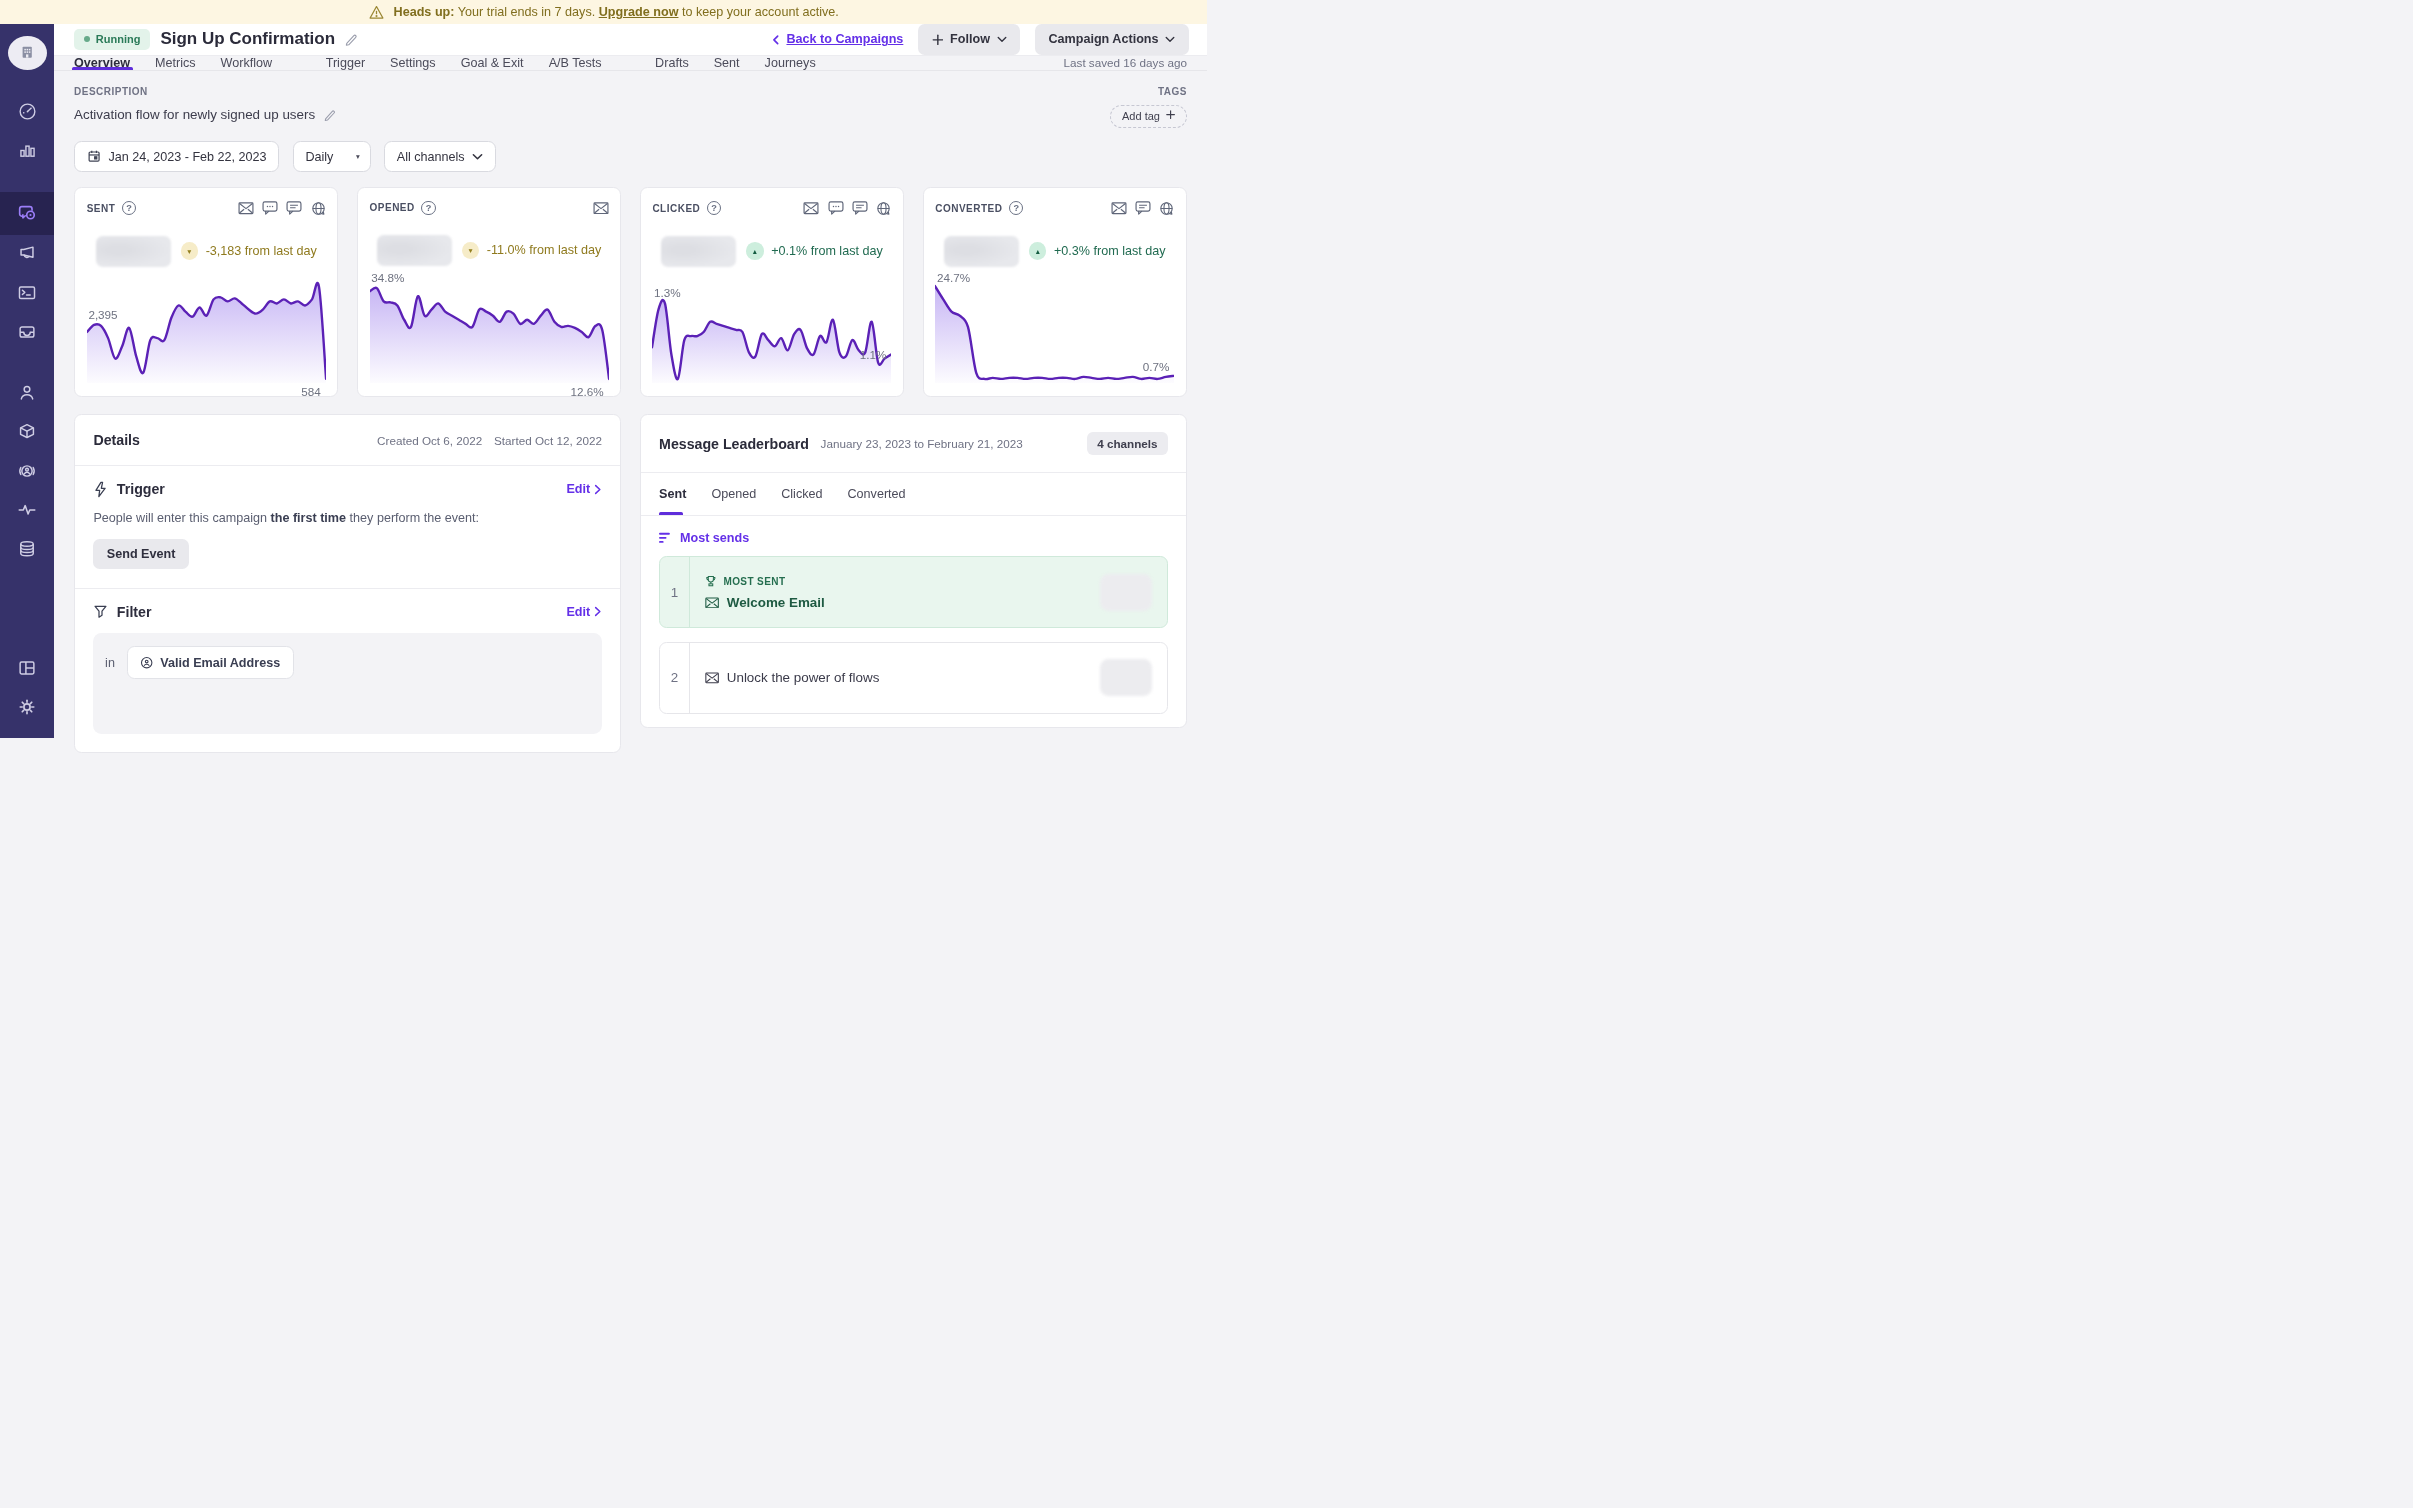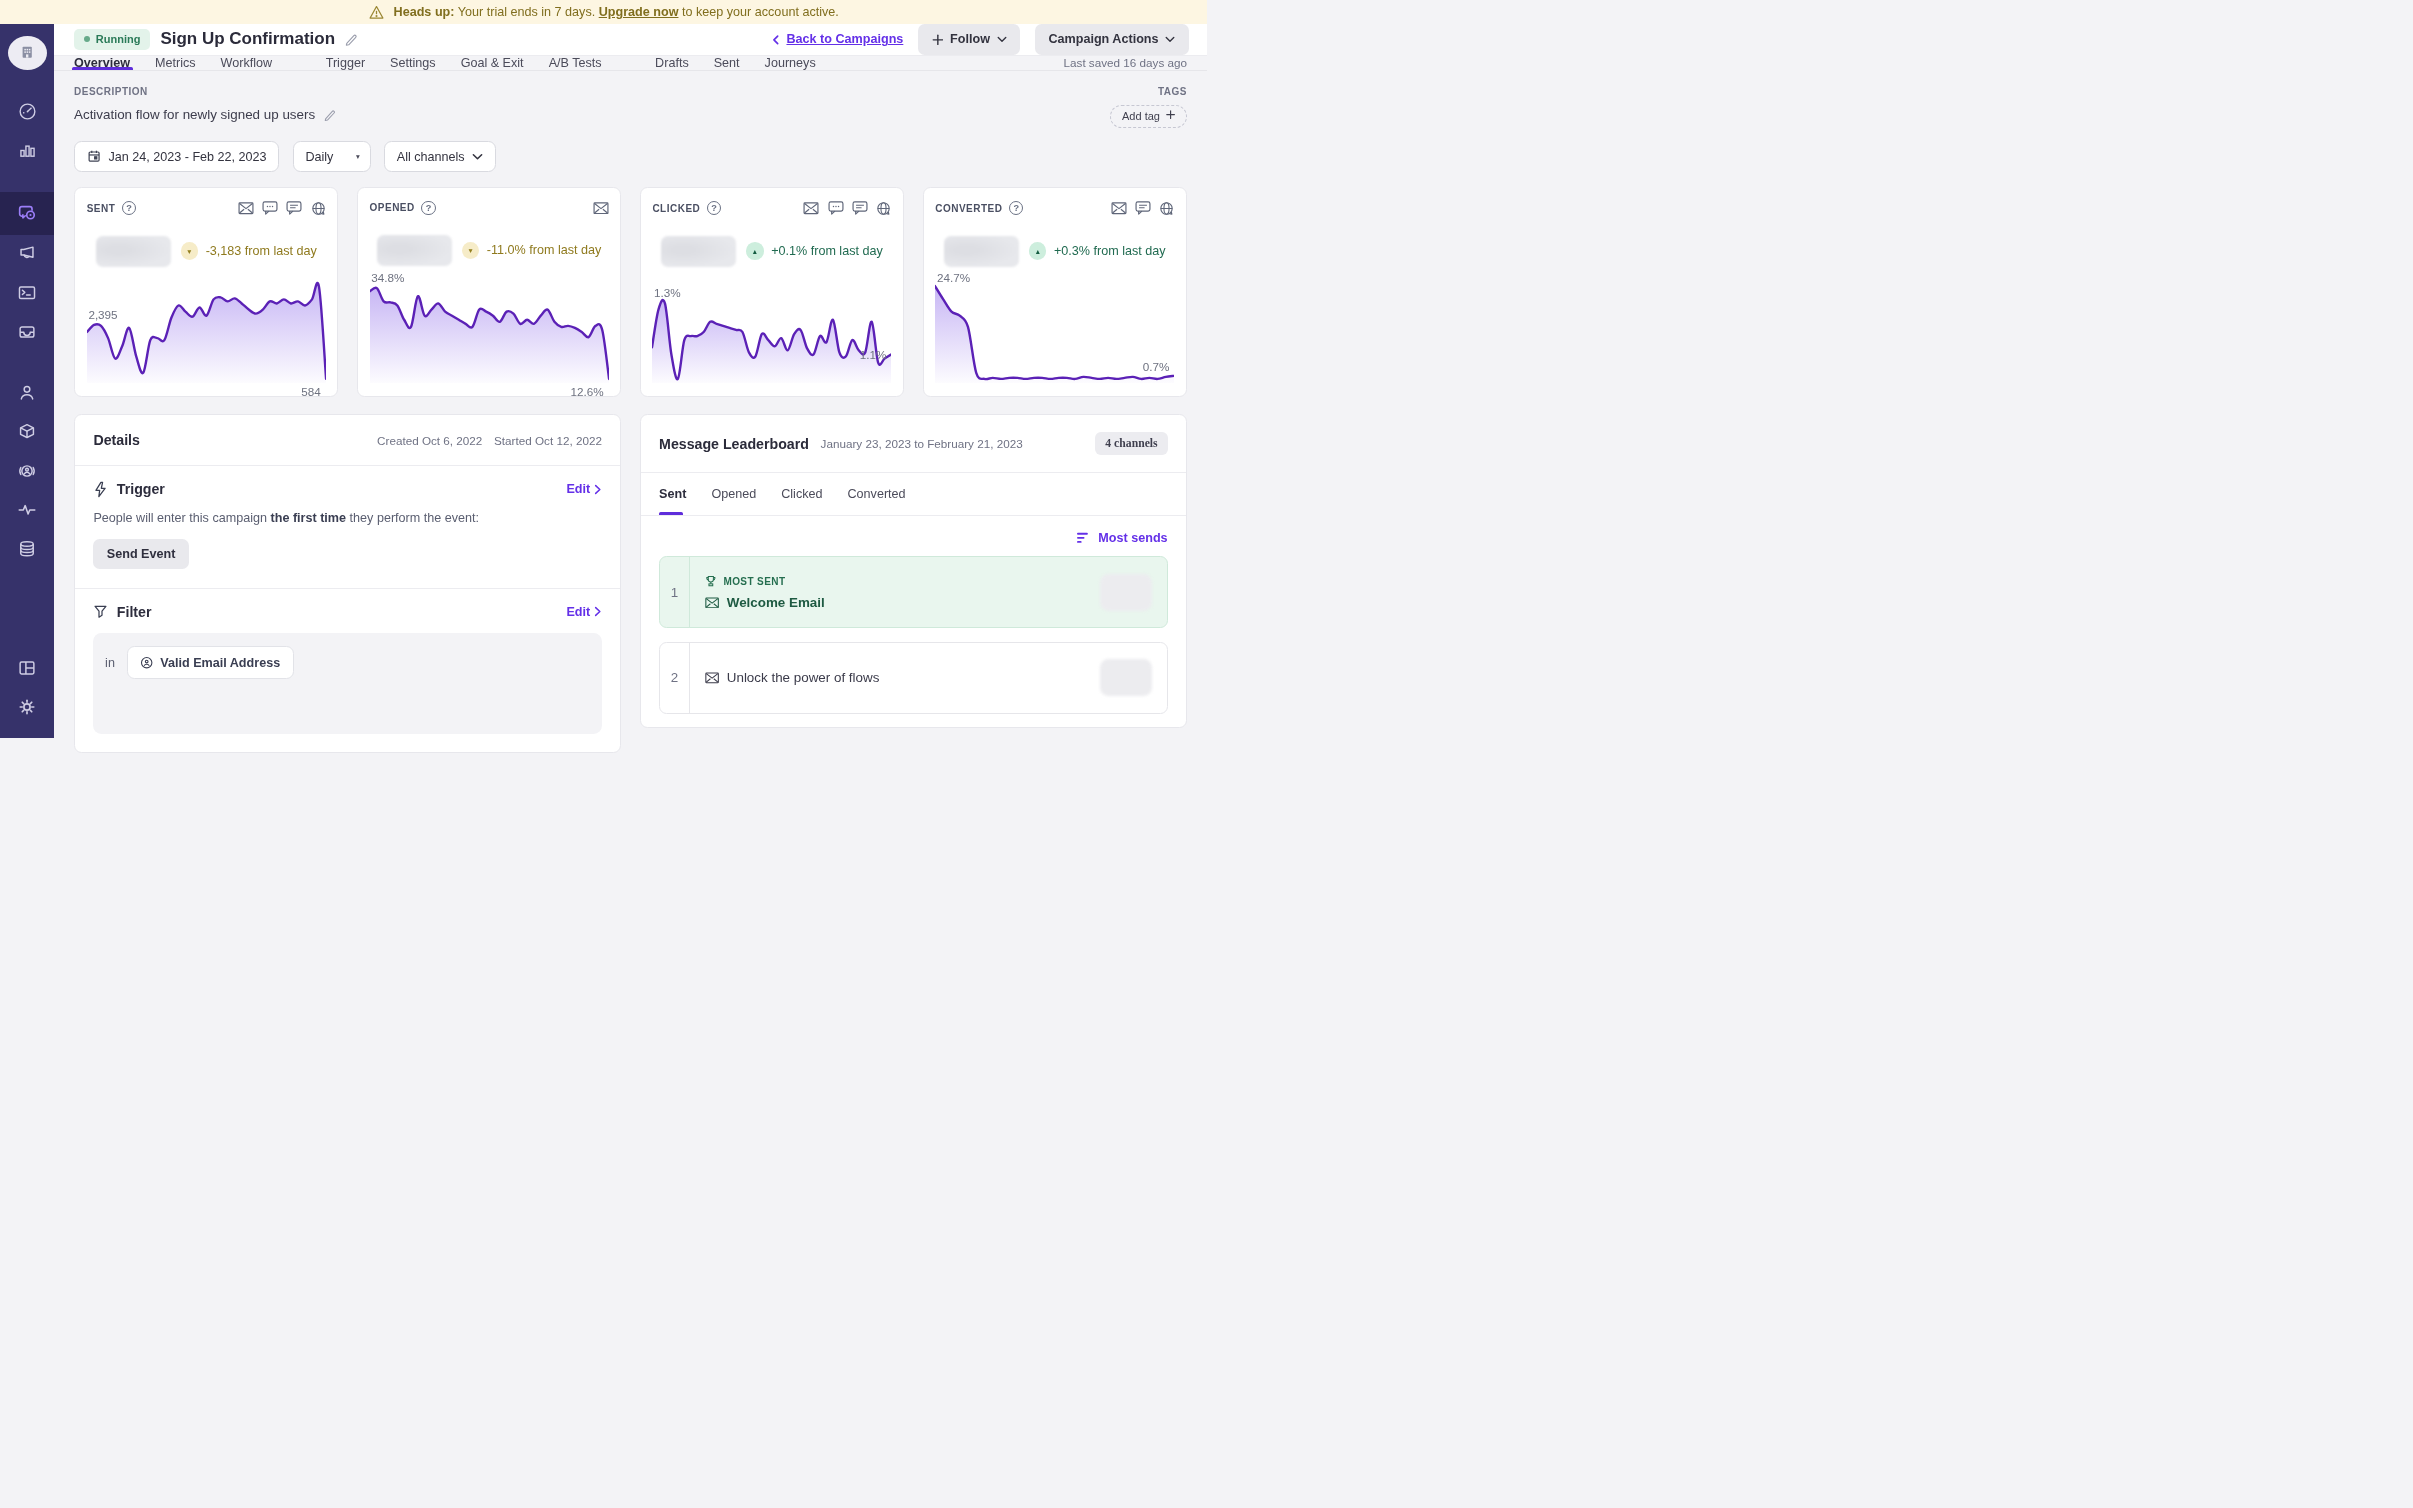--- a/index.html
+++ b/index.html
@@ -99,27 +99,27 @@
   .trigger-text b { color:#3a3e52; }
   .chip-row { display:flex; align-items:center; gap:10px; margin-top:13.4px; }
   .event-chip { display:flex; align-items:center; gap:6.7px; background:#fafafb; border:0.8px solid #e2e3e8; border-radius:6.7px; padding:7.5px 11.7px; font-size:12.6px; font-weight:700; color:#2f2f3e; cursor:pointer; }
   .chip-note { font-size:12.6px; color:#5a5e70; }
   .send-event { margin-top:13.4px; background:#e9e9ed; border:none; border-radius:6.7px; padding:8.4px 13.4px; font-size:12.6px; font-weight:600; color:#2f2f3e; cursor:pointer; font-family:inherit; }
   .filter-box { margin-top:13.4px; background:#f3f3f6; border-radius:8.4px; padding:13.4px 0 0 11.7px; display:flex; align-items:flex-start; gap:11.7px; height:101px; }
   .in-label { font-size:12.6px; color:#5a5e70; margin-top:10px; }
   .cond-chip { display:flex; align-items:center; gap:6.7px; background:#fff; border:0.8px solid #e2e3e8; border-radius:7.5px; padding:8.4px 12.6px; font-size:12.6px; font-weight:700; color:#3a3e52; cursor:pointer; }
 
   
-  .lb-badge { margin-left:auto; background:#ececf0; border-radius:5.9px; padding:5px 10px; font-size:11.7px; font-weight:600; color:#3f3f4e;font-family:Liberation Serif, serif; }
+  .lb-badge { margin-left:auto; background:#ececf0; border-radius:5.9px; padding:5px 10px; font-size:11.7px; font-weight:600; color:#3f3f4e; }
   .lb-sub { font-size:11.7px; color:#6f7284; margin-left:11.7px; }
   .lb-tabs { display:flex; align-items:center; height:42px; padding:0 18.4px; }
   .lb-tab { position:relative; height:100%; display:flex; align-items:center; margin-right:25px; font-size:12.6px; color:#4b4b5a; cursor:pointer; }
   .lb-tab.active { color:#2d2d3d; font-weight:700; }
   .lb-tab.active::after { content:""; position:absolute; left:0; right:3.4px; bottom:0; height:2.5px; background:#5f2ddb; border-radius:1.7px 1.7px 0 0; }
-  .sort-row { display:flex; align-items:center; gap:7.5px; padding:15px 18.4px 11.7px; color:#6430e8; font-size:12.6px; font-weight:700; cursor:pointer;justify-content:flex-end; }
+  .sort-row { display:flex; align-items:center; gap:7.5px; padding:15px 18.4px 11.7px; color:#6430e8; font-size:12.6px; font-weight:700; cursor:pointer; }
   .lb-row { display:flex; margin:0 18.4px 13.4px; border-radius:7.5px; border:0.8px solid #e6e6ea; background:#fff; min-height:72px; overflow:hidden; cursor:pointer; }
   .lb-row.highlight { background:#e9f6ee; border-color:#cfe9da; }
   .lb-rank { width:30px; display:flex; align-items:center; justify-content:center; font-size:13.4px; color:#6f7284; border-right:0.8px solid #e6e6ea; }
   .lb-row.highlight .lb-rank { border-right-color:#cfe9da; }
   .lb-content { flex:1; display:flex; flex-direction:column; justify-content:center; gap:7.5px; padding:11.7px 15px; }
   .lb-most { display:flex; align-items:center; gap:6.7px; font-size:10px; font-weight:700; letter-spacing:0.4px; color:#256e4f; }
   .lb-name { display:flex; align-items:center; gap:7.5px; font-size:13.4px; font-weight:700; color:#1e5a42; }
   .lb-row:not(.highlight) .lb-name { color:#3b3b4a; font-weight:400; }
   .lb-blob { align-self:center; margin-right:15px; width:52px; height:37px; border-radius:8.4px; background:#ececef; filter:blur(1.7px); flex:none; }
 </style>

